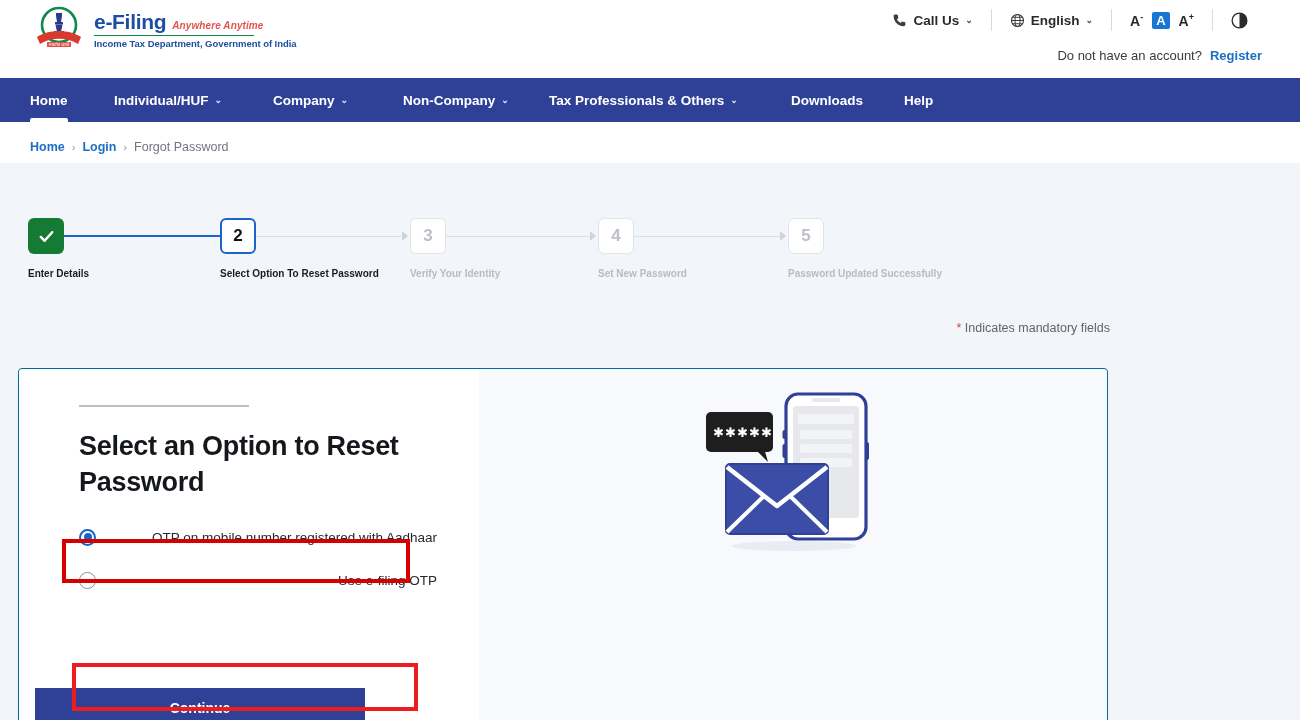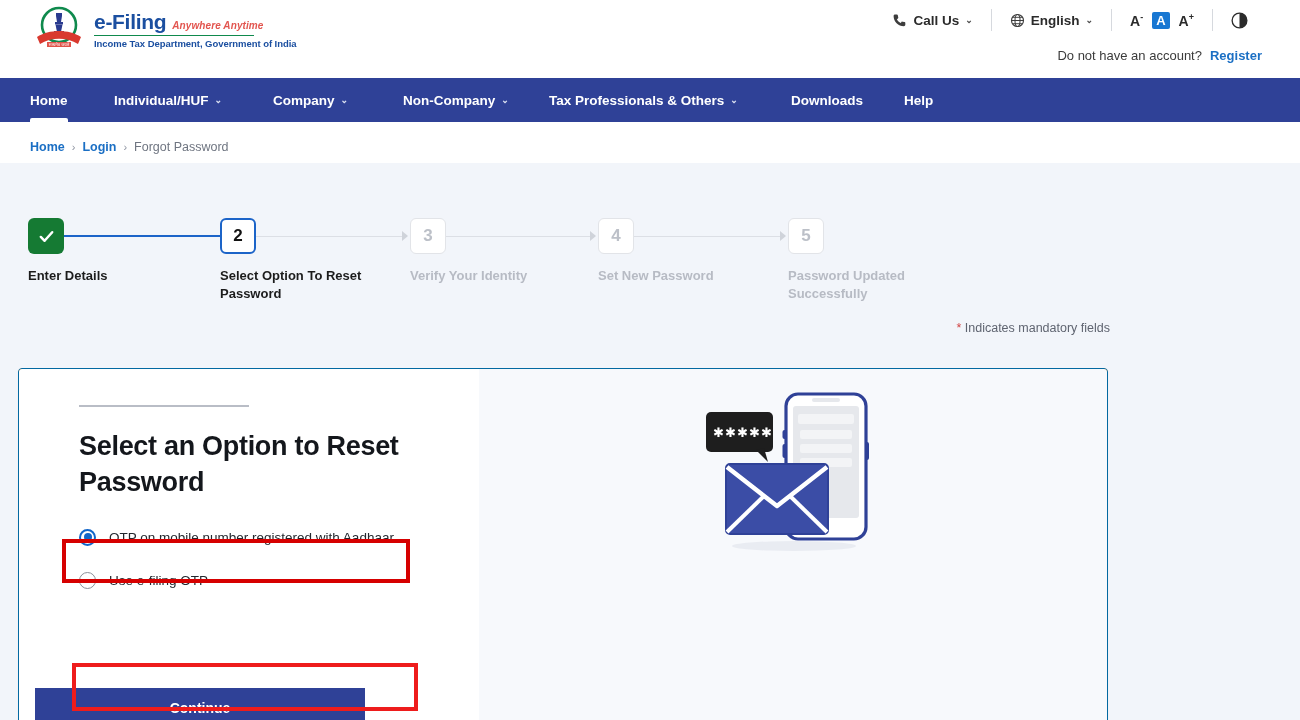--- a/index.html
+++ b/index.html
@@ -106,21 +106,21 @@
     width: 36px; height: 36px; border-radius: 6px;
     display: flex; align-items: center; justify-content: center;
     font-size: 17px; font-weight: 700; background: #ffffff;
     position: relative; z-index: 3;
   }
   .step-box.done { background: #157a33; border: none; }
   .step-box.current { border: 2px solid #1c64c8; color: #111; background: #fff; }
   .step-box.todo { border: 1px solid #e2e4e8; color: #bcc0c8; background: #fff; }
   .check-svg { width: 19px; height: 19px; }
   .step-label {
-    margin-top: 13px; font-size: 13px; font-weight: 700; line-height: 1.35;
+    margin-top: 13px; font-size: 10px; font-weight: 700; line-height: 1.35;
     width: 160px;
   }
   .step-label.act { color: #1c1c1c; }
   .step-label.inact { color: #b7bbc4; font-weight: 700; }
   .connector {
     position: absolute; top: 17px; height: 2px; z-index: 1;
   }
   .connector.done-line { background: #1c64c8; }
   .connector.todo-line { background: #dcdfe5; height: 1px; top: 18px; }
   .conn-arrow {
@@ -158,21 +158,21 @@
   }
   .userid {
     margin-top: 26px; font-size: 15px; color: #22262d; font-weight: 400;
   }
   .userid b { font-weight: 700; }
 
   
   .options { margin-top: 22px; }
   .opt {
     display: flex; align-items: center; gap: 13px; height: 30px;
-    margin-bottom: 13px; cursor: pointer;
+    margin-bottom: 13px; cursor: pointer; justify-content: space-between;
   }
   .radio {
     width: 17px; height: 17px; border-radius: 50%; flex: 0 0 auto;
     border: 1.6px solid #8b9099; background: #fff;
     display: flex; align-items: center; justify-content: center;
   }
   .radio.on { border: 2px solid #1266c9; }
   .radio.on::after {
     content: ""; width: 8px; height: 8px; border-radius: 50%; background: #1266c9;
   }

